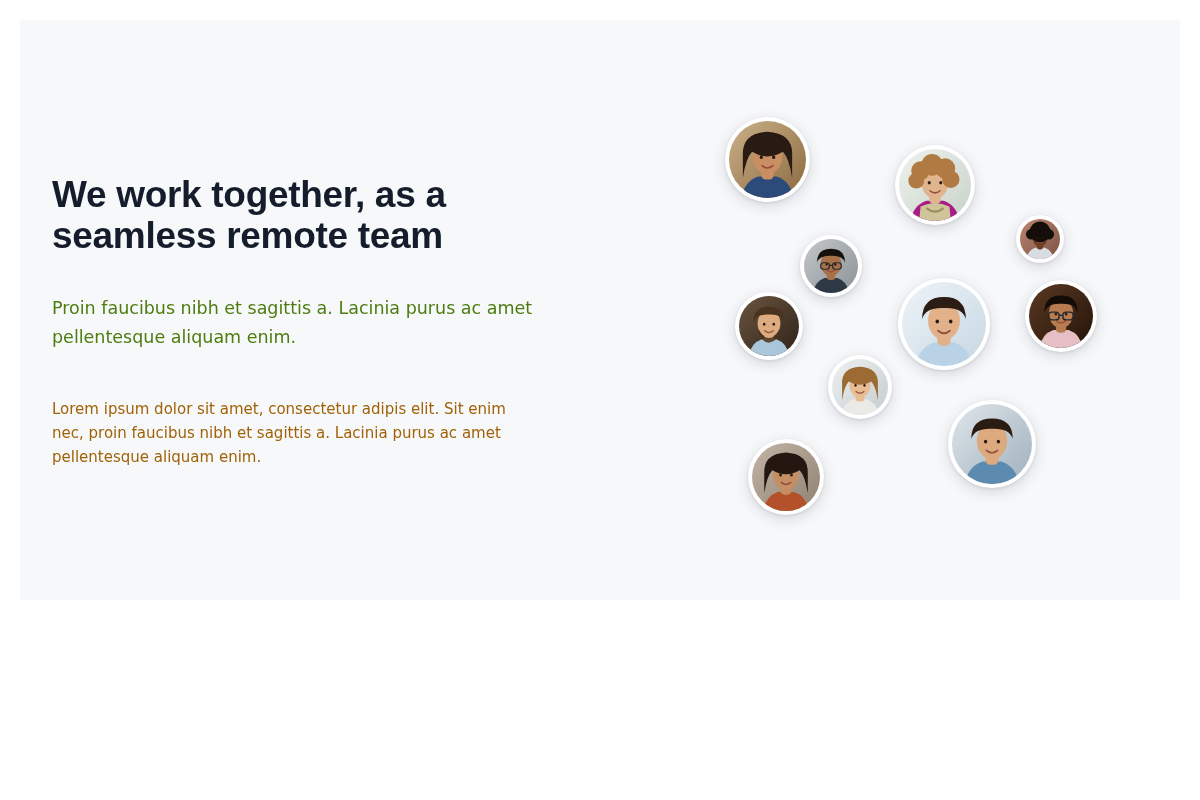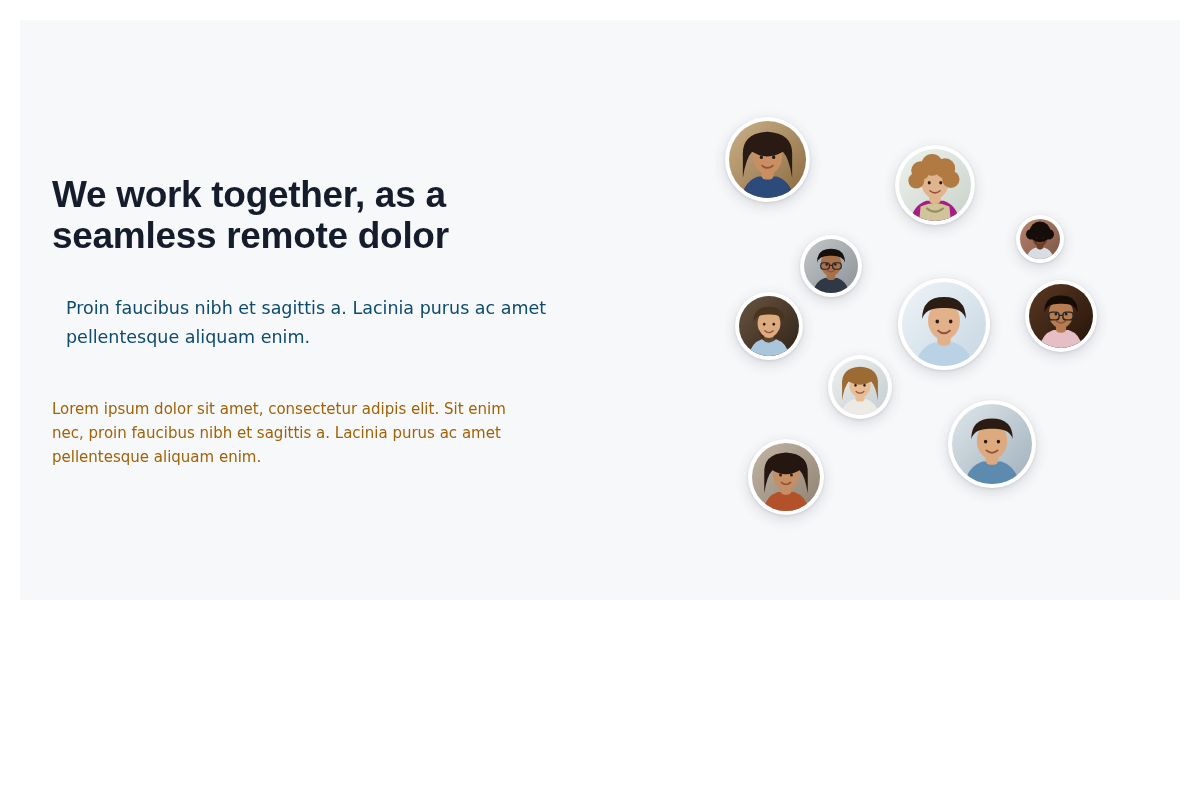--- a/index.html
+++ b/index.html
@@ -34,24 +34,24 @@
   .hero-heading {
     margin: 0 0 38px 0;
     font-size: 37px;
     line-height: 1.1;
     font-weight: bold;
     letter-spacing: -0.3px;
     color: #151d2c;
     font-family: "Liberation Sans", sans-serif;
   }
   .hero-lead {
-    margin: 0 0 46px 14px;
+    margin: 0 0 46px 0;
     font-size: 17.5px;
     line-height: 1.62;
-    color: #0c4a6e;
+    color: #4d7c0f;
     font-family: "DejaVu Sans", sans-serif;
     max-width: 500px;
   }
   .hero-body {
     margin: 0;
     font-size: 15px;
     line-height: 1.6;
     color: #a16207;
     font-family: "DejaVu Sans", sans-serif;
     max-width: 490px;
@@ -80,21 +80,21 @@
   .avatar-photo svg { display: block; width: 100%; height: 100%; }
 </style>
 </head>
 <body>
 
 <div id="page">
   <section class="hero-panel">
     <div class="hero-inner">
 
       <div class="text-col">
-        <h1 class="hero-heading">We work together, as a seamless remote dolor</h1>
+        <h1 class="hero-heading">We work together, as a seamless remote team</h1>
         <p class="hero-lead">Proin faucibus nibh et sagittis a. Lacinia purus ac amet pellentesque aliquam enim.</p>
         <p class="hero-body">Lorem ipsum dolor sit amet, consectetur adipis elit. Sit enim nec, proin faucibus nibh et sagittis a. Lacinia purus ac amet pellentesque aliquam enim.</p>
       </div>
 
       <div class="avatar-cluster">
           <div class="avatar" title="Team member portrait 1" style="left: 45px; top: 37px; width: 85px; height: 85px;">
             <span class="avatar-photo">
               <svg viewBox="0 0 100 100" preserveAspectRatio="xMidYMid slice">
     <defs>
                   <linearGradient id="bg0" x1="0" y1="0" x2="1" y2="1">

